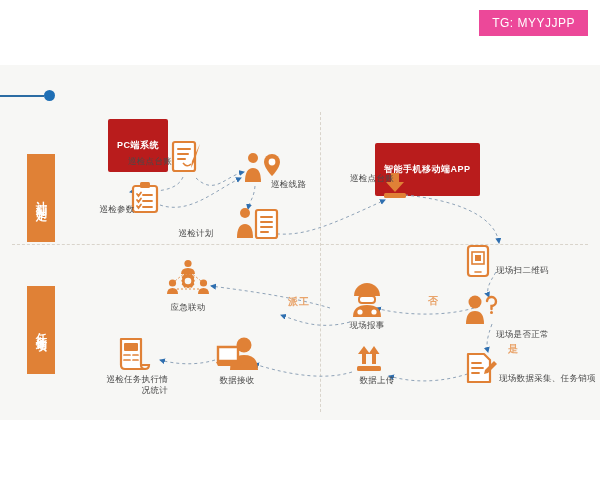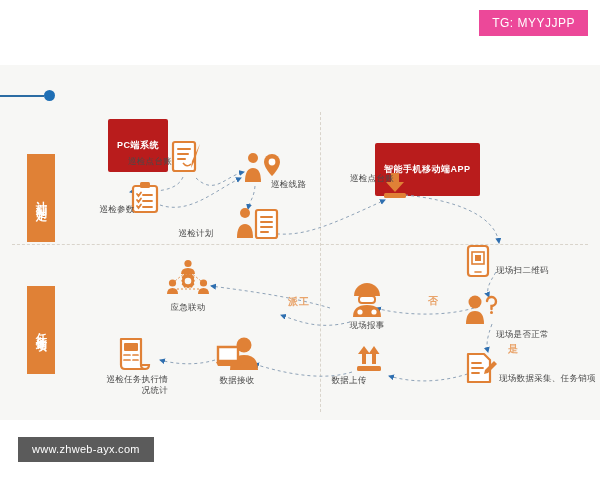--- a/index.html
+++ b/index.html
@@ -245,21 +245,21 @@
   </div>
   <div class="lbl c" style="left:367px;top:320px;">现场报事</div>
 
   <div class="node" style="left:355px;top:344px;">
     <svg class="ic" width="28" height="28" viewBox="0 0 28 28">
       <path d="M7,20 v-10 h-4 l6,-8 l6,8 h-4 v10 z" fill="#e08136"></path>
       <path d="M17,20 v-10 h-3.5 l5.5,-8 l5.5,8 h-3.5 v10 z" fill="#e08136"></path>
       <rect x="2" y="22" width="24" height="5" rx="1.5" fill="#e08136"></rect>
     </svg>
   </div>
-  <div class="lbl c" style="left:349px;top:375px;">数据上传</div>
+  <div class="lbl c" style="left:377px;top:375px;">数据上传</div>
 
   <div class="node" style="left:167px;top:259px;">
     <svg class="ic" width="42" height="38" viewBox="0 0 42 38">
       <g fill="#e08136">
         <circle cx="21" cy="4.5" r="3.6"></circle>
         <path d="M14,15 q0,-6 7,-6 q7,0 7,6 z"></path>
         <circle cx="5.5" cy="24" r="3.6"></circle>
         <path d="M0,35 q0,-6 5.5,-6 q5.5,0 5.5,6 z"></path>
         <circle cx="36.5" cy="24" r="3.6"></circle>
         <path d="M31,35 q0,-6 5.5,-6 q5.5,0 5.5,6 z"></path>
@@ -299,15 +299,14 @@
       </g>
       <path d="M23,28 h8 q0,4 -4,4" fill="none" stroke="#e08136" stroke-width="2.2"></path>
     </svg>
   </div>
   <div class="lbl two" style="left:98px;top:374px;">巡检任务执行情况统计</div>
 
   <div class="branch" style="left:428px;top:294px;">否</div>
   <div class="branch" style="left:508px;top:342px;">是</div>
   <div class="branch" style="left:288px;top:295px;">派工</div>
 
-  <div class="site-tag">www.zhweb-ayx.com</div>
 
 </div>
 
 </body></html>

